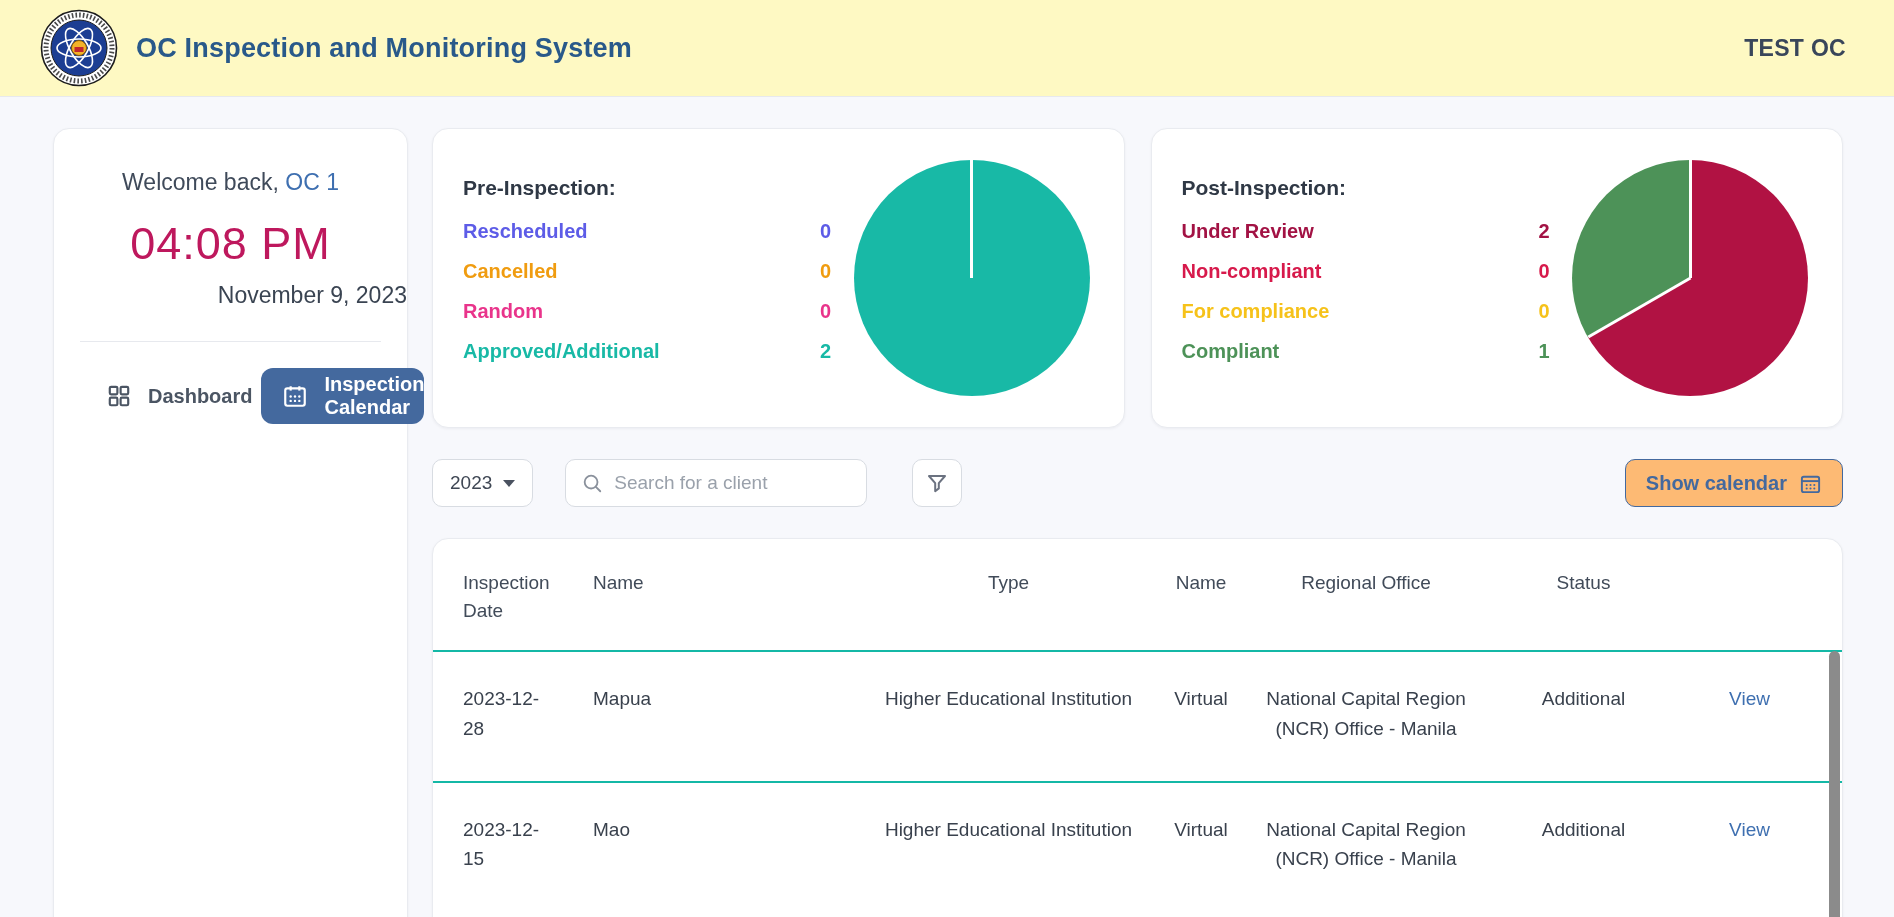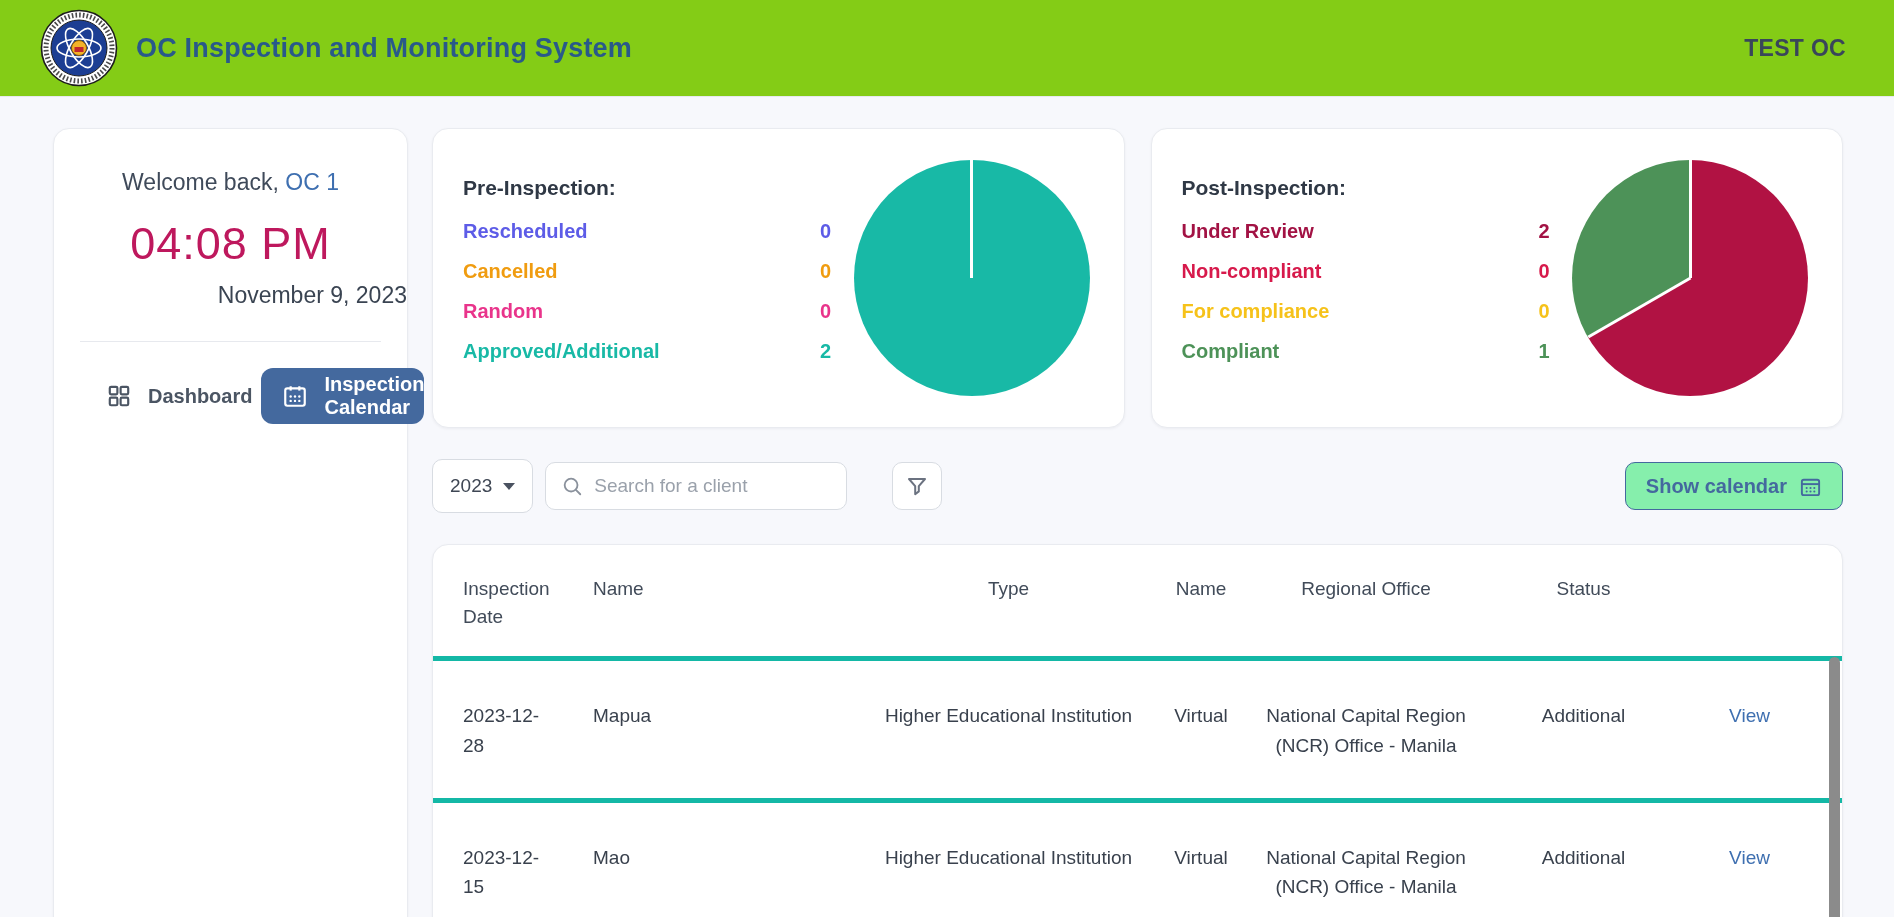--- a/index.html
+++ b/index.html
@@ -5,21 +5,21 @@
   * { margin:0; padding:0; box-sizing:border-box; }
   html,body { width:1894px; height:917px; overflow:hidden; }
   body {
     font-family:"Liberation Sans", sans-serif;
     background:#f7f8fc;
     color:#39414d;
   }
 
   
   .topbar {
-    height:97px; background:#84cc16; border-bottom:1px solid #e7e9ee;
+    height:97px; background:#fef9c3; border-bottom:1px solid #e7e9ee;
     display:flex; align-items:center; justify-content:space-between;
     padding:0 48px 0 40px;
   }
   .brand { display:flex; align-items:center; gap:18px; }
   .brand-title { font-size:27px; font-weight:700; color:#29598a; letter-spacing:.2px; }
   .topbar-user { font-size:23px; font-weight:600; color:#39465a; letter-spacing:.3px; }
 
   
   .layout { display:flex; gap:24px; padding:31px 51px 0 53px; align-items:flex-start; }
 
@@ -58,51 +58,51 @@
   .stat-row { display:flex; justify-content:space-between; align-items:center; margin:17px 0; font-size:20px; font-weight:600; }
   .pie { position:relative; width:236px; height:236px; border-radius:50%; flex-shrink:0; }
   .pie-line {
     position:absolute; left:calc(50% - 1.5px); bottom:50%; width:3px; height:50%;
     background:#ffffff; transform-origin:bottom center;
   }
 
   
   .filter-row { margin-top:31px; display:flex; align-items:center; }
   .btn-year {
-    display:flex; align-items:center; gap:11px; height:54px; padding:0 17px;
+    display:flex; align-items:center; gap:11px; height:48px; padding:0 17px;
     background:#fff; border:1px solid #d8dce2; border-radius:10px;
     font-family:inherit; font-size:19px; color:#3f4754; cursor:pointer;
   }
   .caret-down { width:0; height:0; border-left:6px solid transparent; border-right:6px solid transparent; border-top:7px solid #4a5260; }
-  .search-wrap { position:relative; margin-left:12px; }
+  .search-wrap { position:relative; margin-left:32px; }
   .search-wrap svg { position:absolute; left:16px; top:13px; }
   .search-input {
     width:302px; height:48px; border:1px solid #d8dce2; border-radius:10px;
     padding:0 14px 0 48px; font-family:inherit; font-size:19px; color:#39414d; background:#fff; outline:none;
   }
   .search-input::placeholder { color:#9aa1ab; }
   .btn-funnel {
     width:50px; height:48px; margin-left:45px; background:#fff; border:1px solid #d8dce2;
     border-radius:10px; display:flex; align-items:center; justify-content:center; cursor:pointer;
   }
   .btn-show-cal {
     margin-left:auto; height:48px; padding:0 20px; display:flex; align-items:center; gap:12px;
-    background:#86efac; border:1.5px solid #44699e; border-radius:10px;
+    background:#fdba74; border:1.5px solid #44699e; border-radius:10px;
     font-family:inherit; font-size:20px; font-weight:600; color:#44699e; cursor:pointer;
   }
 
   
   .table-card {
     margin-top:31px; height:600px; background:#fff; border:1px solid #e9ebf0;
     border-radius:16px; box-shadow:0 1px 3px rgba(16,24,40,.05); position:relative; overflow:hidden;
   }
   .tgrid { display:grid; grid-template-columns:130px 278px 275px 110px 220px 215px 1fr; }
   .thead { padding:30px 34px 26px 30px; }
   .th { font-size:19px; font-weight:500; color:#414b59; line-height:1.45; }
-  .trow { padding:40px 34px 38px 30px; border-top:5px solid #14b8a6; }
+  .trow { padding:32px 34px 38px 30px; border-top:2px solid #14b8a6; }
   .td { font-size:19px; font-weight:500; color:#39414d; line-height:1.55; }
   .c-date { padding-right:36px; }
   .t-center { text-align:center; }
   .view-link { color:#3e6fb0; cursor:pointer; text-decoration:none; }
   .scroll-thumb {
     position:absolute; right:2px; top:112px; width:11px; height:430px;
     background:#8b8b8b; border-radius:6px; cursor:grab;
   }
 </style>
 </head>

